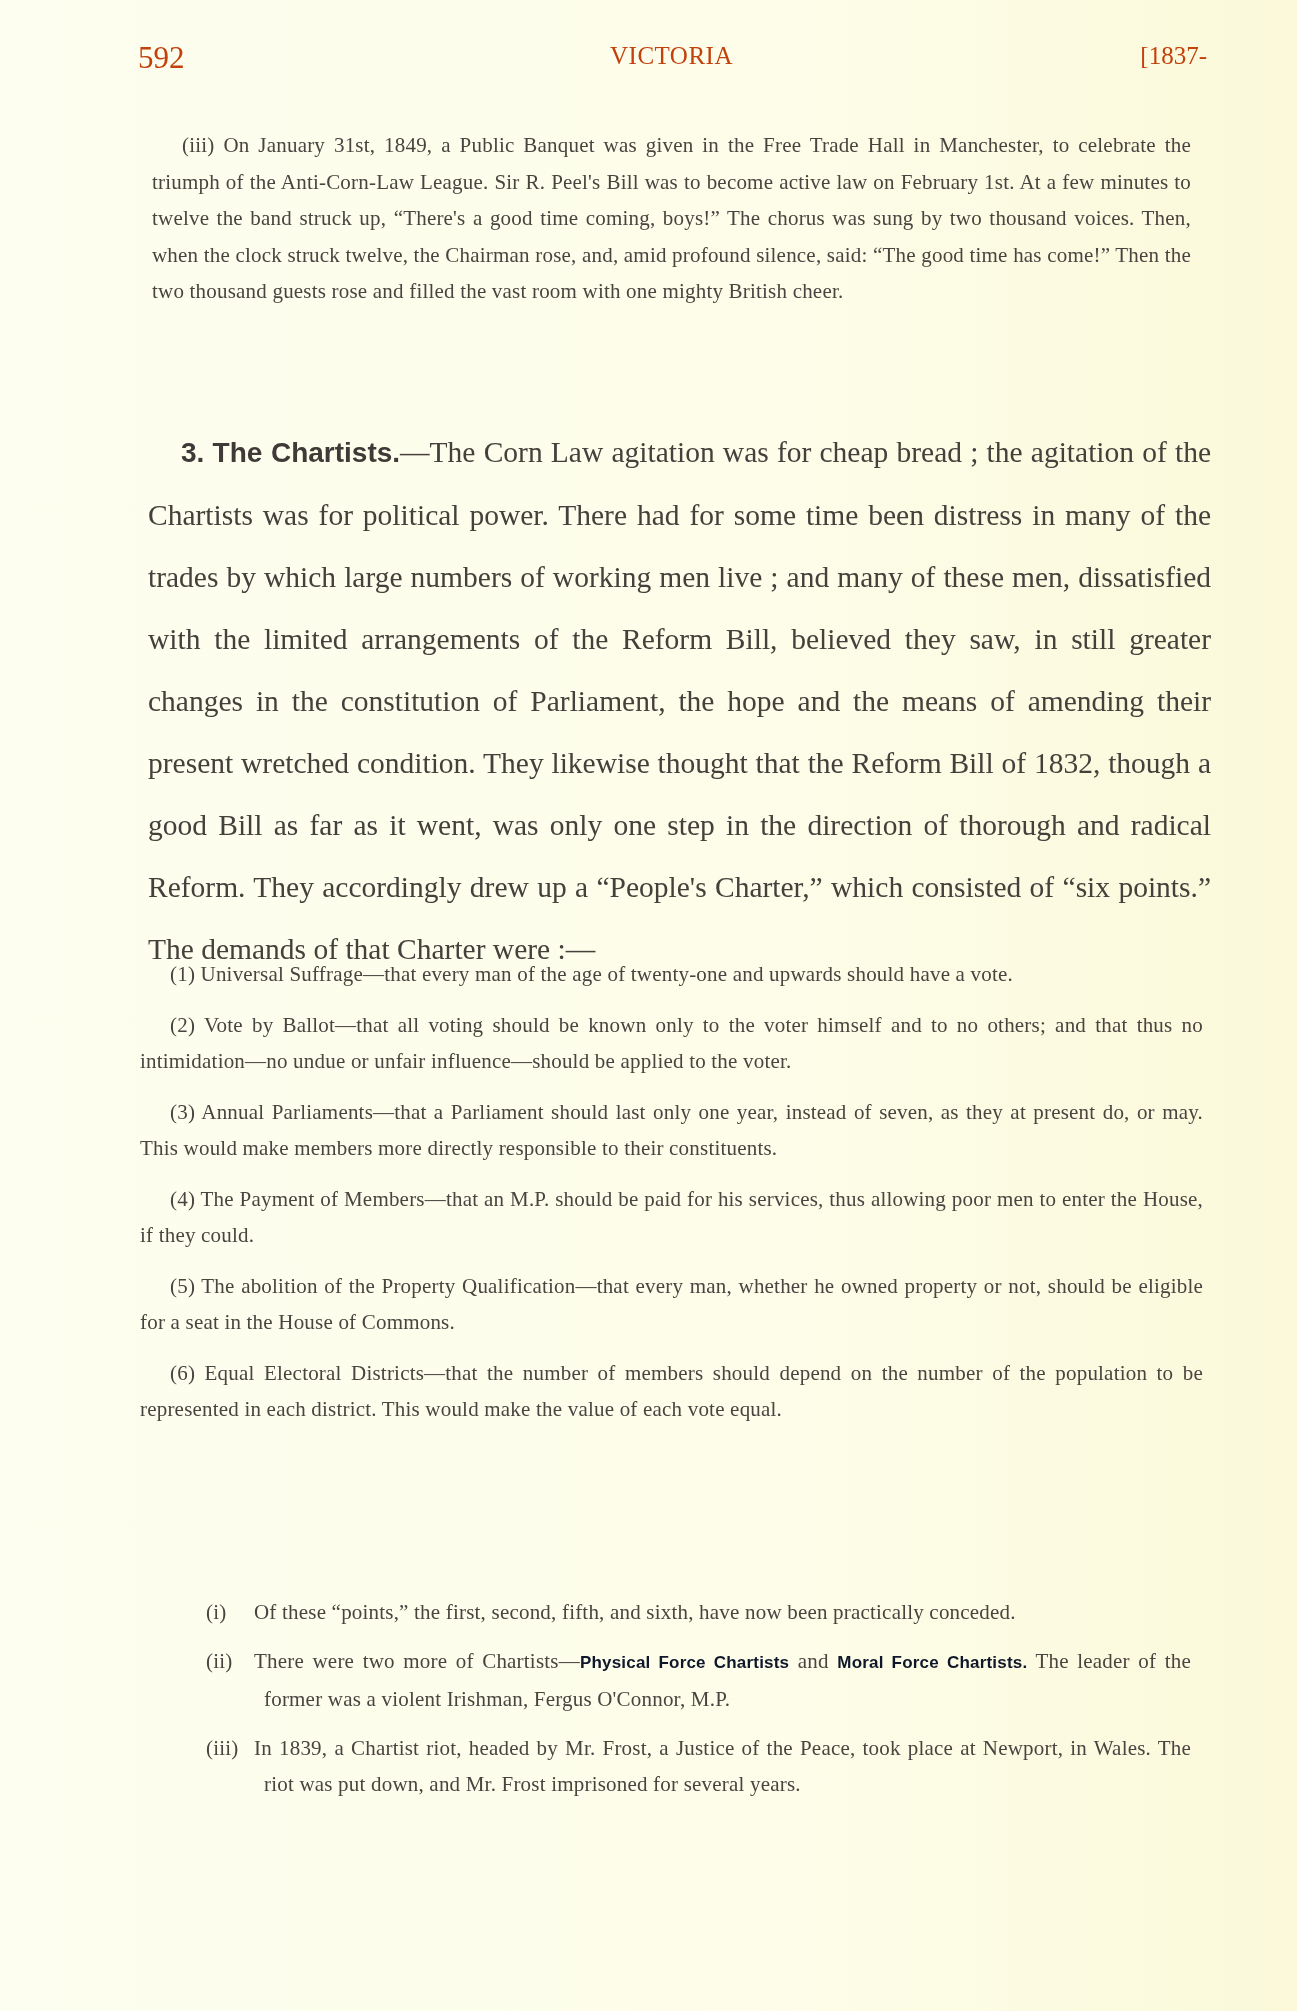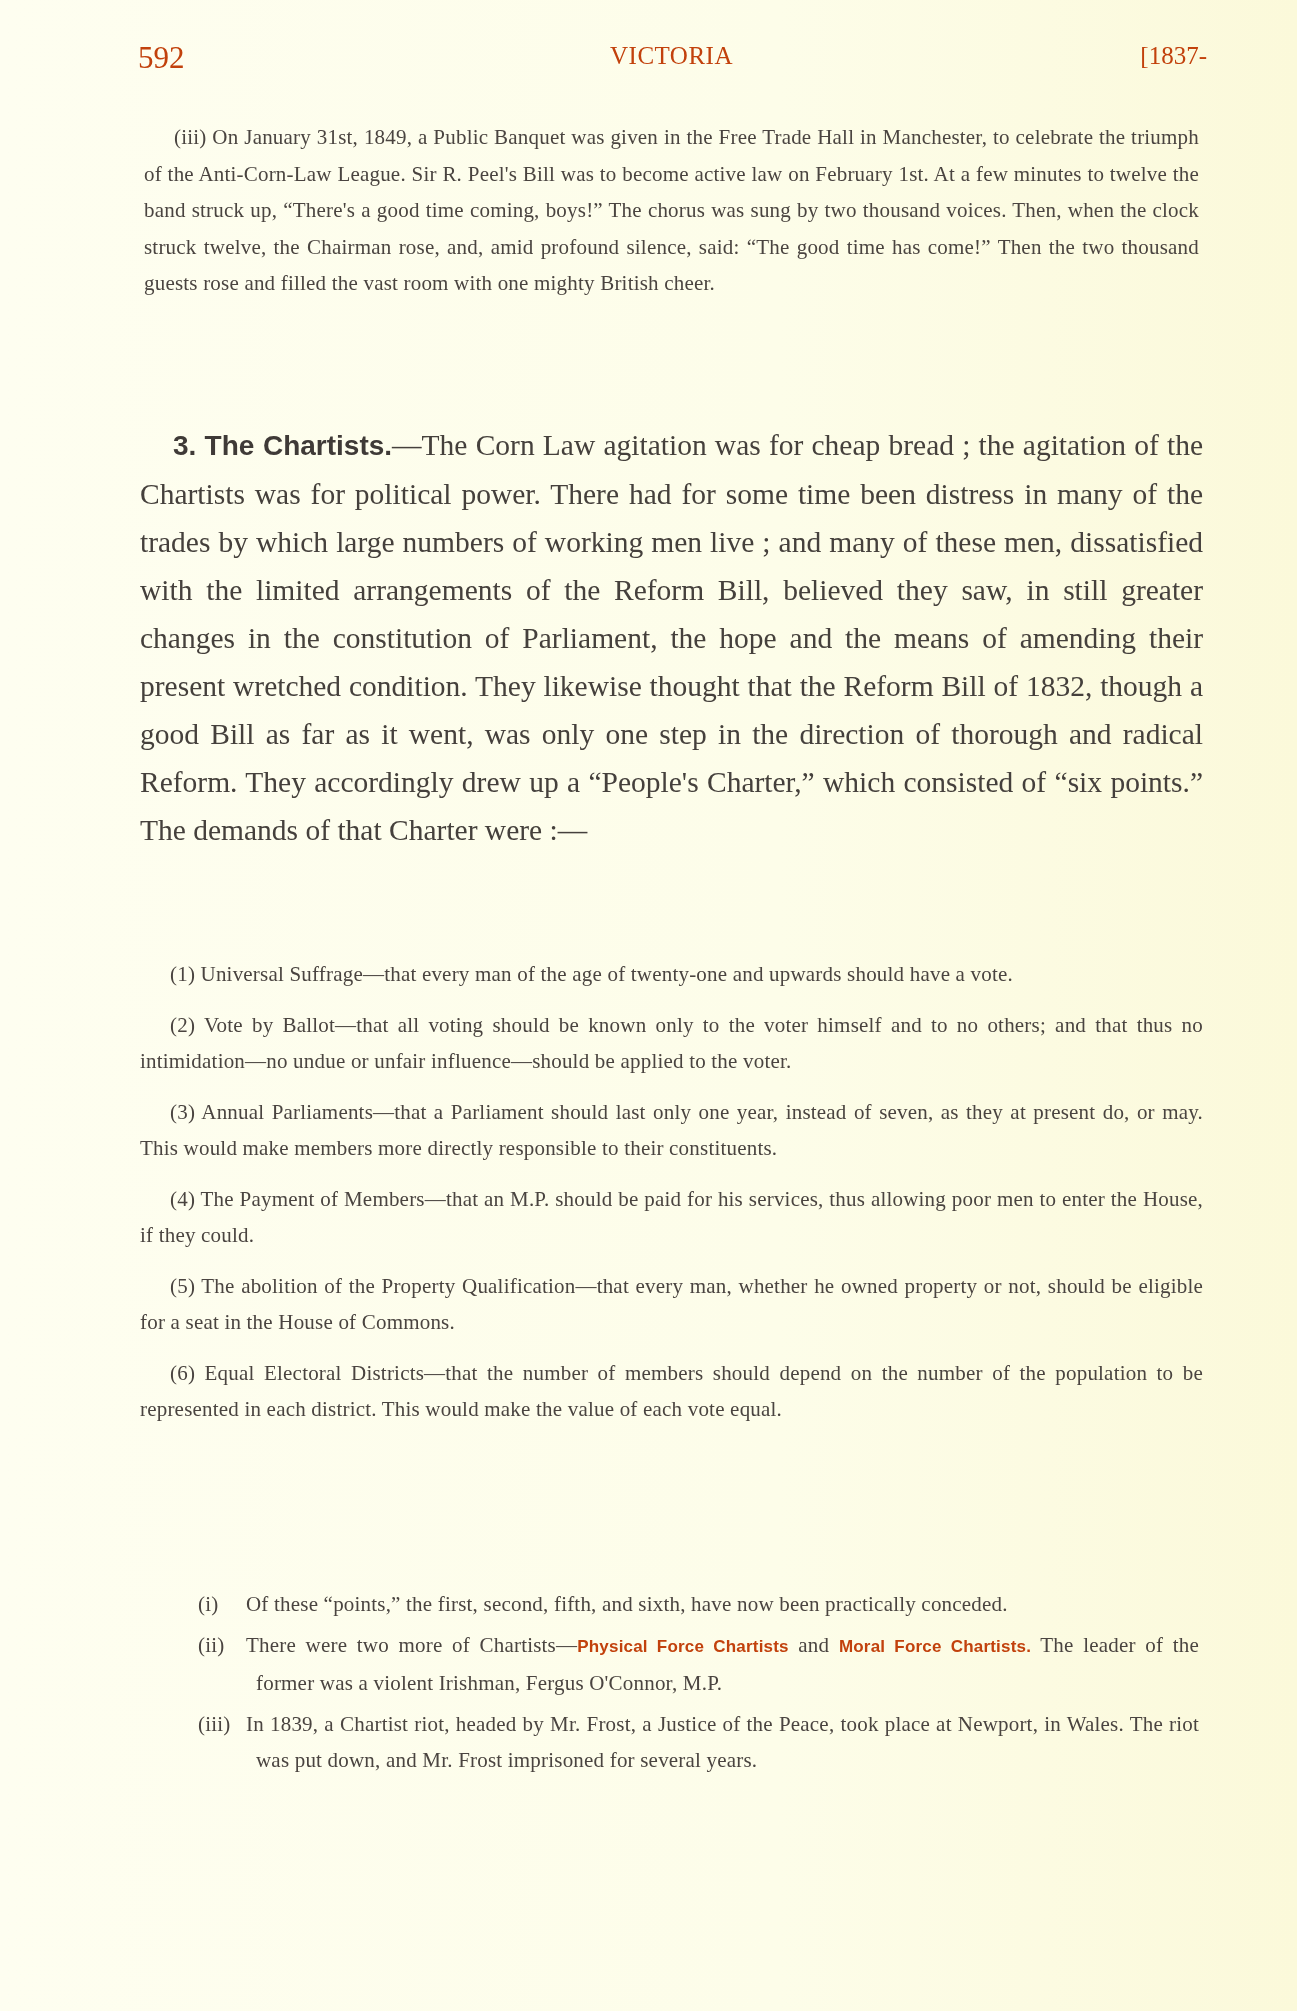--- a/index.html
+++ b/index.html
@@ -32,32 +32,32 @@
     .running-head .title { position: absolute; left: 0; width: 1063px; text-align: center; top: 2px; font-size: 25px; letter-spacing: 0.5px; }
     .running-head .years { position: absolute; right: -4px; top: 2px; font-size: 25px; font-weight: normal; text-align: center; }
 
     .small {
       font-size: 21px;
       line-height: 36.5px;
       text-align: justify;
       text-align-last: left;
       letter-spacing: 0.2px;
     }
-    .small p { margin: 4px; }
+    .small p { margin: 12px; }
     .indent { text-indent: 30px; }
 
     .section-iii-top { position: absolute; top: 115px; left: 0; width: 1063px; }
 
     .body-text {
       position: absolute;
       top: 421px;
-      left: 0;
+      left: 8px;
       width: 1063px;
       font-size: 29.5px;
-      line-height: 48px;
+      line-height: 62px;
       text-align: justify;
       text-align-last: left;
       color: #45403c;
     }
     .body-text p { margin: 0; text-indent: 33px; }
     .body-text .heading {
       font-family: "Liberation Sans", "DejaVu Sans", sans-serif;
       font-weight: bold;
       font-size: 28px;
       color: #3f3a37;
@@ -70,21 +70,21 @@
     .note {
       margin: 0 0 12px 0;
       padding-left: 112px;
       text-indent: -58px;
     }
     .note .num { display: inline-block; min-width: 48px; text-indent: 0; }
     .bold-small {
       font-family: "Liberation Sans", "DejaVu Sans", sans-serif;
       font-weight: bold;
       font-size: 17px;
-      color: #c2410c;
+      color: #0f172a;
     }
   </style>
 </head>
 <body>
 
 <div class="page">
 
   <div class="running-head">
     <span class="pageno">592</span>
     <span class="title">VICTORIA</span>

